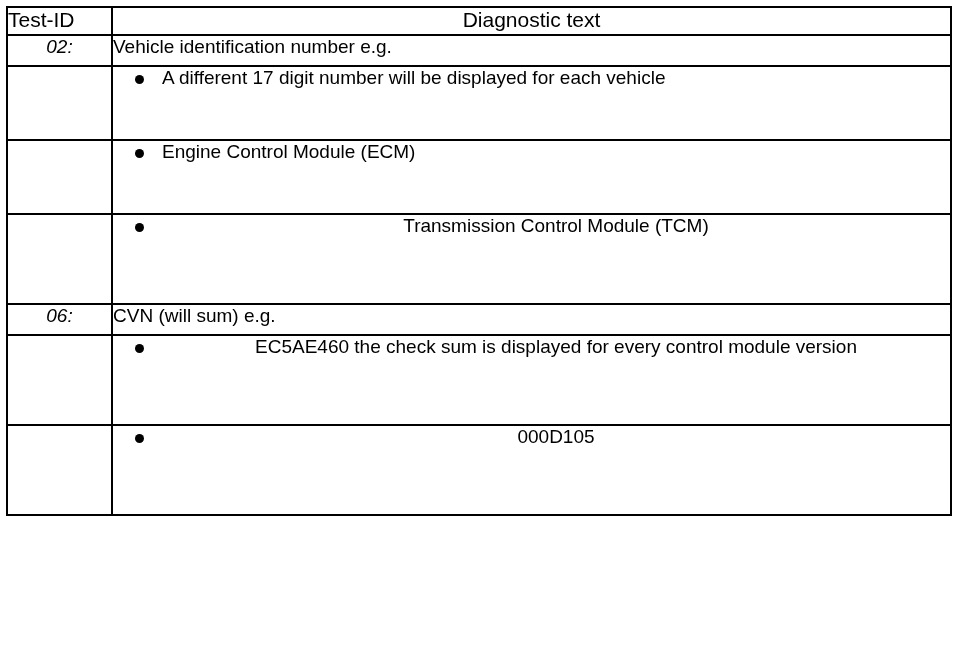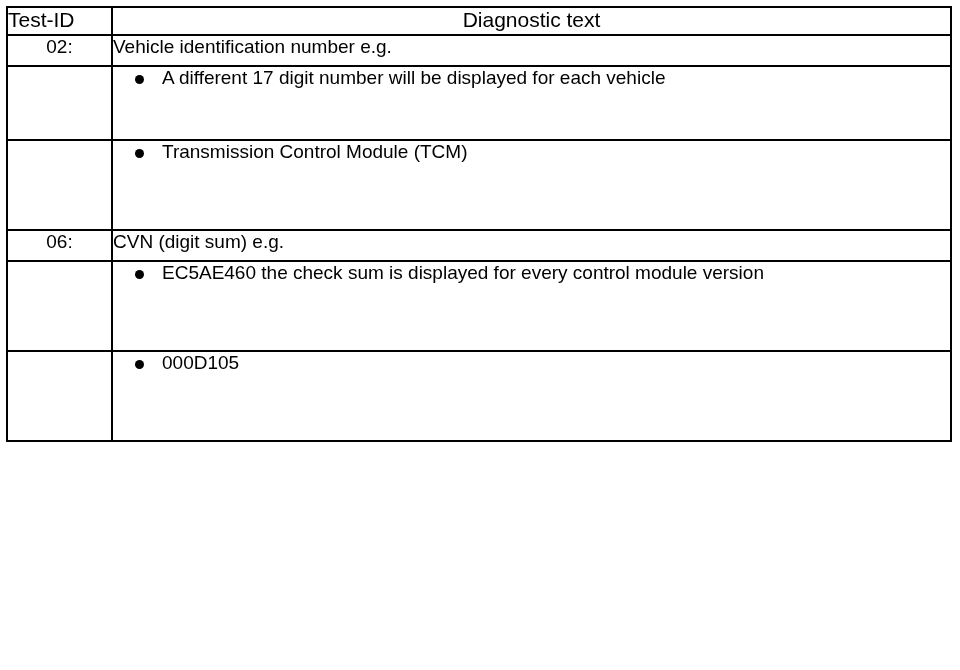--- a/index.html
+++ b/index.html
@@ -47,31 +47,32 @@
     text-align: center;
     padding: 6px 0 8px 0;
     height: 28px;
     box-sizing: border-box;
   }
   .cell-id {
     font-size: 19px;
     text-align: center;
     padding: 8px 14px 8px 0;
     height: 100%;
+    font-style: italic;
   }
   .cell-id.blank {
     padding: 0;
   }
   .cell-text {
     font-size: 19px;
     padding: 8px 6px 8px 8px;
   }
   .row-title td { height: 29px; }
   .row-bullet td { height: 72px; }
-  .row-bullet-tall td { height: 88px; }
+  .row-bullet-tall td { height: 88px; text-align: center; }
 
   .bullet-line {
     display: flex;
     align-items: flex-start;
     padding-left: 22px;
   }
   .bullet-dot {
     flex: 0 0 auto;
     width: 9px;
     height: 9px;
@@ -119,35 +120,44 @@
         <td class="cell-id blank"></td>
         <td class="cell-text">
           <div class="bullet-line">
             <span class="bullet-dot"></span>
             <span class="bullet-text">A different 17 digit number will be displayed for each vehicle</span>
           </div>
         </td>
       </tr>
 
 
+      <tr class="row-bullet">
+        <td class="cell-id blank"></td>
+        <td class="cell-text">
+          <div class="bullet-line">
+            <span class="bullet-dot"></span>
+            <span class="bullet-text">Engine Control Module (ECM)</span>
+          </div>
+        </td>
+      </tr>
 
       <tr class="row-bullet-tall">
         <td class="cell-id blank"></td>
         <td class="cell-text">
           <div class="bullet-line">
             <span class="bullet-dot"></span>
             <span class="bullet-text">Transmission Control Module (TCM)</span>
           </div>
         </td>
       </tr>
 
       <tr class="row-title">
         <td class="cell-id">06:</td>
         <td class="cell-text">
-          <div class="title-text">CVN (digit sum) e.g.</div>
+          <div class="title-text">CVN (will sum) e.g.</div>
         </td>
       </tr>
 
       <tr class="row-bullet-tall">
         <td class="cell-id blank"></td>
         <td class="cell-text">
           <div class="bullet-line">
             <span class="bullet-dot"></span>
             <span class="bullet-text">EC5AE460 the check sum is displayed for every control module version</span>
           </div>

